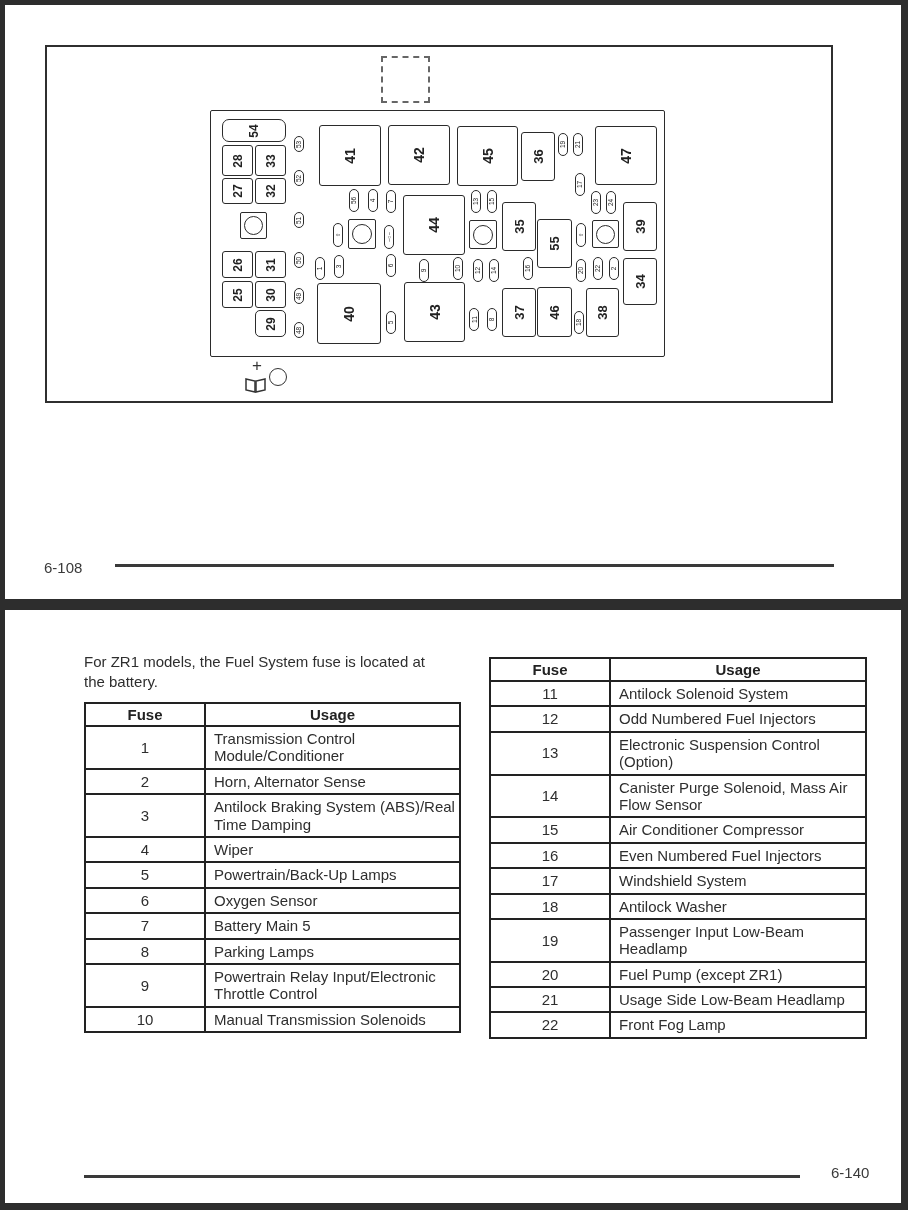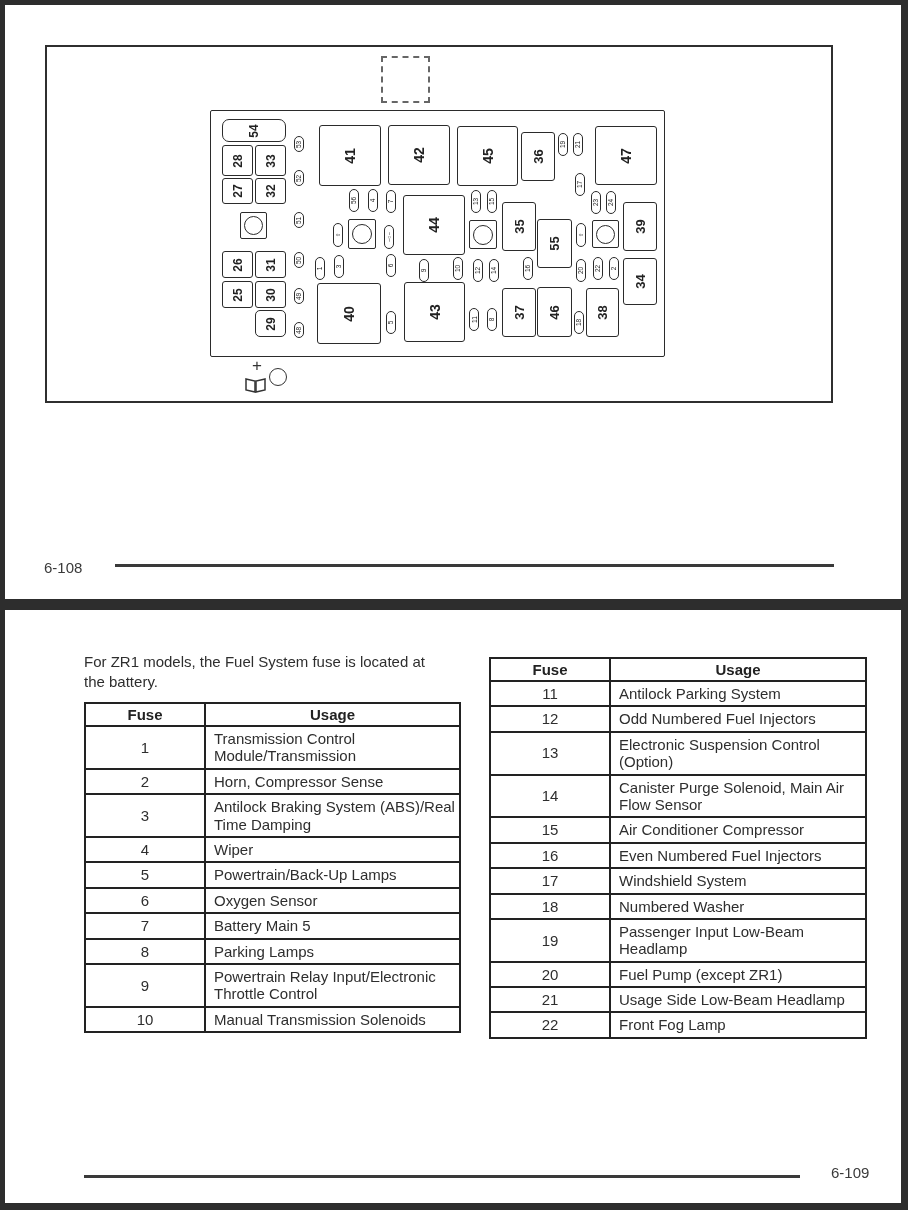--- a/index.html
+++ b/index.html
@@ -294,25 +294,25 @@
     </colgroup>
 <thead>
       <tr>
         <th>Fuse</th>
         <th>Usage</th>
       </tr>
     </thead>
     <tbody>
       <tr>
         <td class="fuse-num">1</td>
-        <td class="usage">Transmission Control Module/Transmission</td>
+        <td class="usage">Transmission Control Module/Conditioner</td>
       </tr>
       <tr>
         <td class="fuse-num">2</td>
-        <td class="usage">Horn, Compressor Sense</td>
+        <td class="usage">Horn, Alternator Sense</td>
       </tr>
       <tr>
         <td class="fuse-num">3</td>
         <td class="usage">Antilock Braking System (ABS)/Real Time Damping</td>
       </tr>
       <tr>
         <td class="fuse-num">4</td>
         <td class="usage">Wiper</td>
       </tr>
       <tr>
@@ -349,49 +349,49 @@
     </colgroup>
 <thead>
       <tr>
         <th>Fuse</th>
         <th>Usage</th>
       </tr>
     </thead>
     <tbody>
       <tr>
         <td class="fuse-num">11</td>
-        <td class="usage">Antilock Parking System</td>
+        <td class="usage">Antilock Solenoid System</td>
       </tr>
       <tr>
         <td class="fuse-num">12</td>
         <td class="usage">Odd Numbered Fuel Injectors</td>
       </tr>
       <tr>
         <td class="fuse-num">13</td>
         <td class="usage">Electronic Suspension Control (Option)</td>
       </tr>
       <tr>
         <td class="fuse-num">14</td>
-        <td class="usage">Canister Purge Solenoid, Main Air Flow Sensor</td>
+        <td class="usage">Canister Purge Solenoid, Mass Air Flow Sensor</td>
       </tr>
       <tr>
         <td class="fuse-num">15</td>
         <td class="usage">Air Conditioner Compressor</td>
       </tr>
       <tr>
         <td class="fuse-num">16</td>
         <td class="usage">Even Numbered Fuel Injectors</td>
       </tr>
       <tr>
         <td class="fuse-num">17</td>
         <td class="usage">Windshield System</td>
       </tr>
       <tr>
         <td class="fuse-num">18</td>
-        <td class="usage">Numbered Washer</td>
+        <td class="usage">Antilock Washer</td>
       </tr>
       <tr>
         <td class="fuse-num">19</td>
         <td class="usage">Passenger Input Low-Beam Headlamp</td>
       </tr>
       <tr>
         <td class="fuse-num">20</td>
         <td class="usage">Fuel Pump (except ZR1)</td>
       </tr>
       <tr>
@@ -399,13 +399,13 @@
         <td class="usage">Usage Side Low-Beam Headlamp</td>
       </tr>
       <tr>
         <td class="fuse-num">22</td>
         <td class="usage">Front Fog Lamp</td>
       </tr>
     </tbody>
   </table>
 
 <div class="footer-rule footer2-rule"></div>
-<span class="footer-label footer2-label">6-109</span>
+<span class="footer-label footer2-label">6-140</span>
 
 </body></html>

